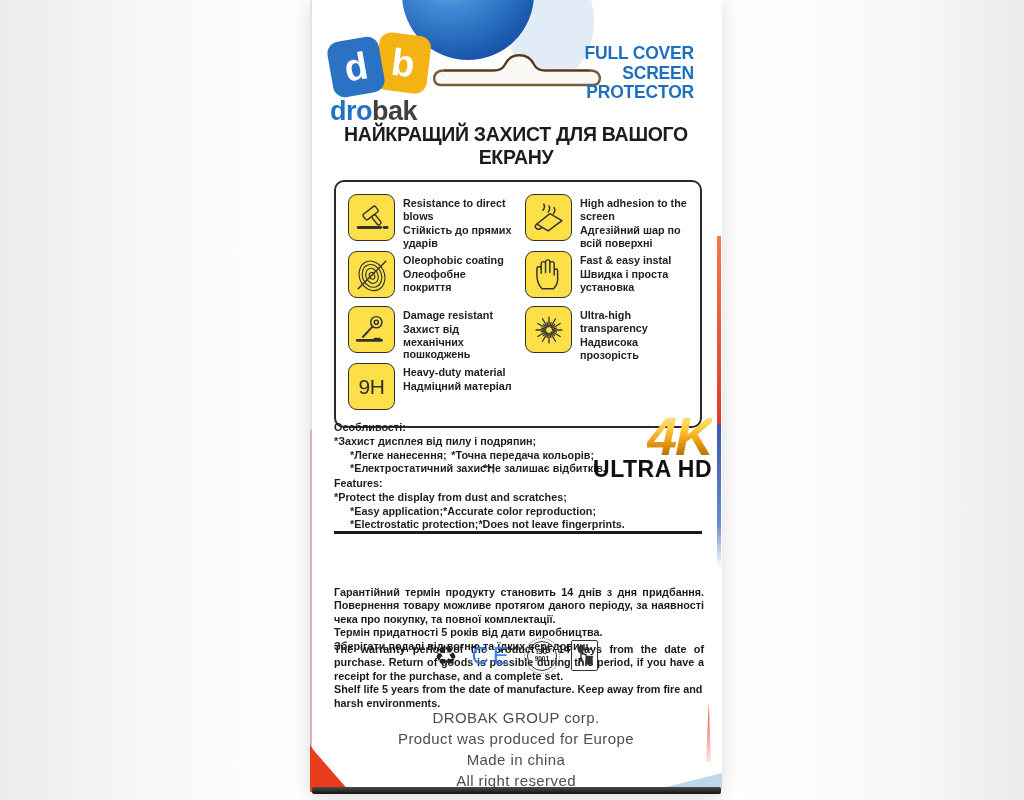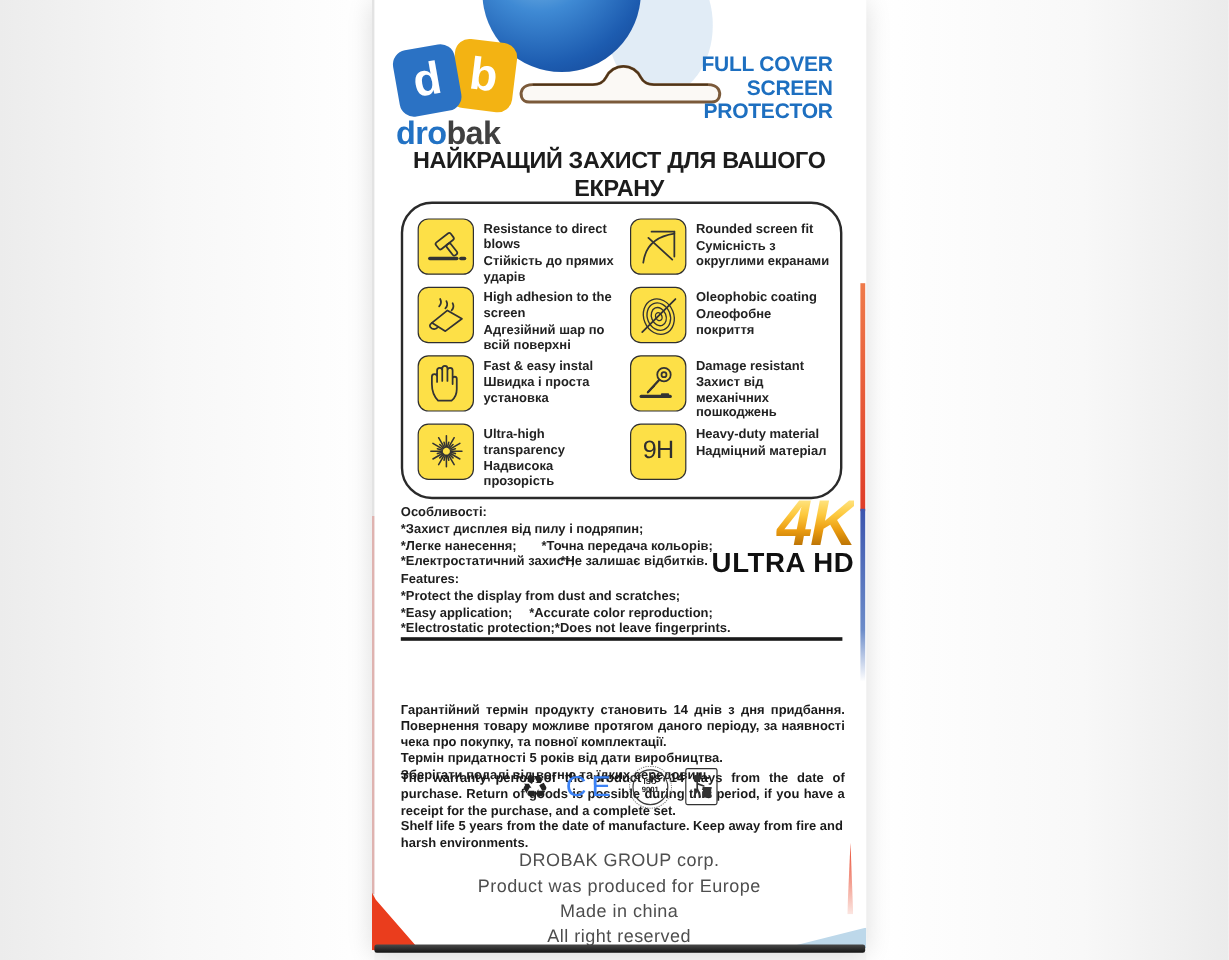--- a/index.html
+++ b/index.html
@@ -49,38 +49,38 @@
   .logo-text{position:absolute;left:20px;top:96px;font-size:27px;font-weight:700;letter-spacing:-0.5px;}
   .logo-dro{color:#2272c4;} .logo-bak{color:#404040;}
 
   .tagline{position:absolute;right:28px;top:44px;text-align:right;color:#1d6fc0;
     font-size:17.5px;font-weight:700;line-height:19.5px;letter-spacing:-0.2px;}
 
   .headline{position:absolute;left:0;top:123px;width:100%;text-align:center;color:#1c1c1c;
     font-size:19.5px;font-weight:700;letter-spacing:-0.3px;}
 
   
-  .fbox{position:absolute;left:24px;top:168px;width:368px;height:248px;box-sizing:border-box;
-    border:2.2px solid #2a2a2a;border-radius:26px;
+  .fbox{position:absolute;left:24px;top:180px;width:368px;height:248px;box-sizing:border-box;
+    border:2.2px solid #2a2a2a;border-radius:10px;
     display:grid;grid-template-columns:1fr 1fr;grid-template-rows:repeat(4,1fr);
     padding:12px 8px 10px 12px;column-gap:10px;row-gap:2px;}
   .fitem{display:flex;align-items:flex-start;}
   .ficon{width:47px;height:47px;box-sizing:border-box;border:1.8px solid #2f2f2f;border-radius:9px;
     display:flex;align-items:center;justify-content:center;flex-shrink:0;background:#fde047;}
   .ficon svg{display:block;}
   .nineH{font-size:21px;font-weight:500;color:#2f2f2f;letter-spacing:-0.5px;}
   .ftext{margin-left:8px;padding-top:3px;}
   .fen{font-size:10.8px;font-weight:700;color:#222;line-height:13px;margin-bottom:1px;max-width:122px;}
   .fua{font-size:10.8px;font-weight:600;color:#222;line-height:12.5px;max-width:122px;}
 
   
   .sec{position:absolute;left:24px;width:260px;font-size:10.8px;line-height:13.8px;color:#1e1e1e;font-weight:600;}
   .sec-ua{top:421px;} .sec-en{top:477px;}
   .sec-header{font-weight:800;}
-  .colrow{display:flex;}
+  .colrow{display:flex;margin-left:16px;}
   .colrow .c1{width:133px;white-space:nowrap;}
   .colrow .c2{white-space:nowrap;}
 
   
   .fourk-wrap{position:absolute;left:252px;top:412px;width:150px;text-align:right;}
   .fourk{display:inline-block;font-size:54px;font-weight:900;font-style:italic;line-height:48px;
     letter-spacing:-2px;
     background:linear-gradient(180deg,#ffe98e 4%,#fdc93e 35%,#eb9c10 62%,#b06a03 95%);
     -webkit-background-clip:text;background-clip:text;color:transparent;-webkit-text-fill-color:transparent;}
   .ultrahd{font-size:23px;font-weight:900;color:#101010;letter-spacing:0.5px;margin-top:-4px;}
@@ -153,34 +153,20 @@
           <path d="M6 33 h26" stroke-width="3.4"></path>
           <path d="M36 33 h3.5" stroke-width="3.4"></path>
         </svg>
       </div>
       <div class="ftext">
         <div class="fen">Resistance to direct blows</div>
         <div class="fua">Стійкість до прямих ударів</div>
       </div>
     </div>
 
-    <div class="fitem">
-      <div class="ficon">
-        <svg width="38" height="38" viewBox="0 0 44 44" fill="none" stroke="#333" stroke-width="1.7" stroke-linecap="round">
-          <line x1="37" y1="7" x2="37" y2="31"></line>
-          <line x1="15" y1="7" x2="37" y2="7"></line>
-          <path d="M7 37 Q10 13 37 9"></path>
-          <line x1="12" y1="13" x2="35" y2="34"></line>
-        </svg>
-      </div>
-      <div class="ftext">
-        <div class="fen">Rounded screen fit</div>
-        <div class="fua">Сумісність з округлими екранами</div>
-      </div>
-    </div>
 
     <div class="fitem">
       <div class="ficon">
         <svg width="38" height="38" viewBox="0 0 44 44" fill="none" stroke="#333" stroke-width="1.7" stroke-linecap="round" stroke-linejoin="round">
           <path d="M8 29 L21 37 L37 25 L23 17 Z"></path>
           <path d="M8 29 q-4 3 0 5.5 q3.5 1.5 6 -1.5"></path>
           <path d="M15 13 q3 -3 1 -7"></path>
           <path d="M21 15 q3 -3 1 -7"></path>
           <path d="M27 17 q3 -3 1 -7"></path>
         </svg>

